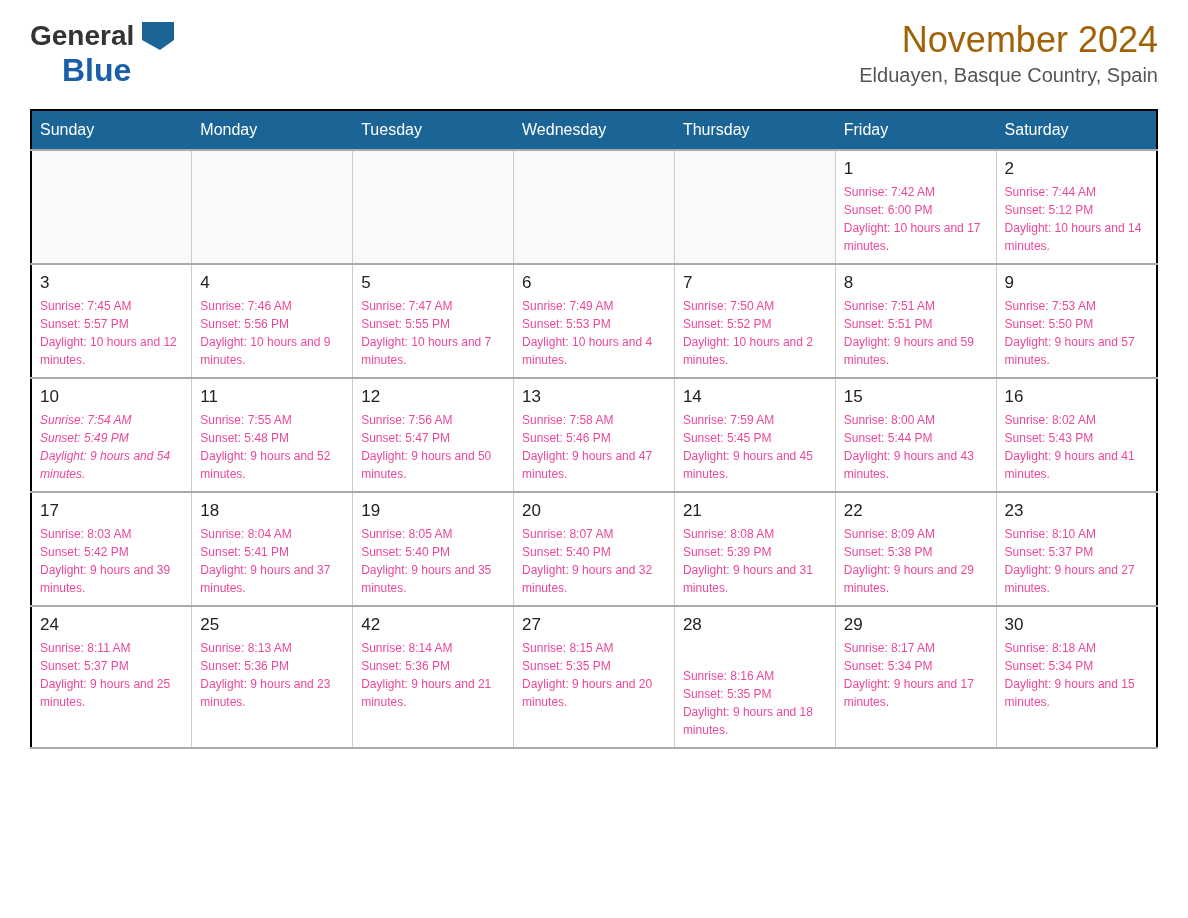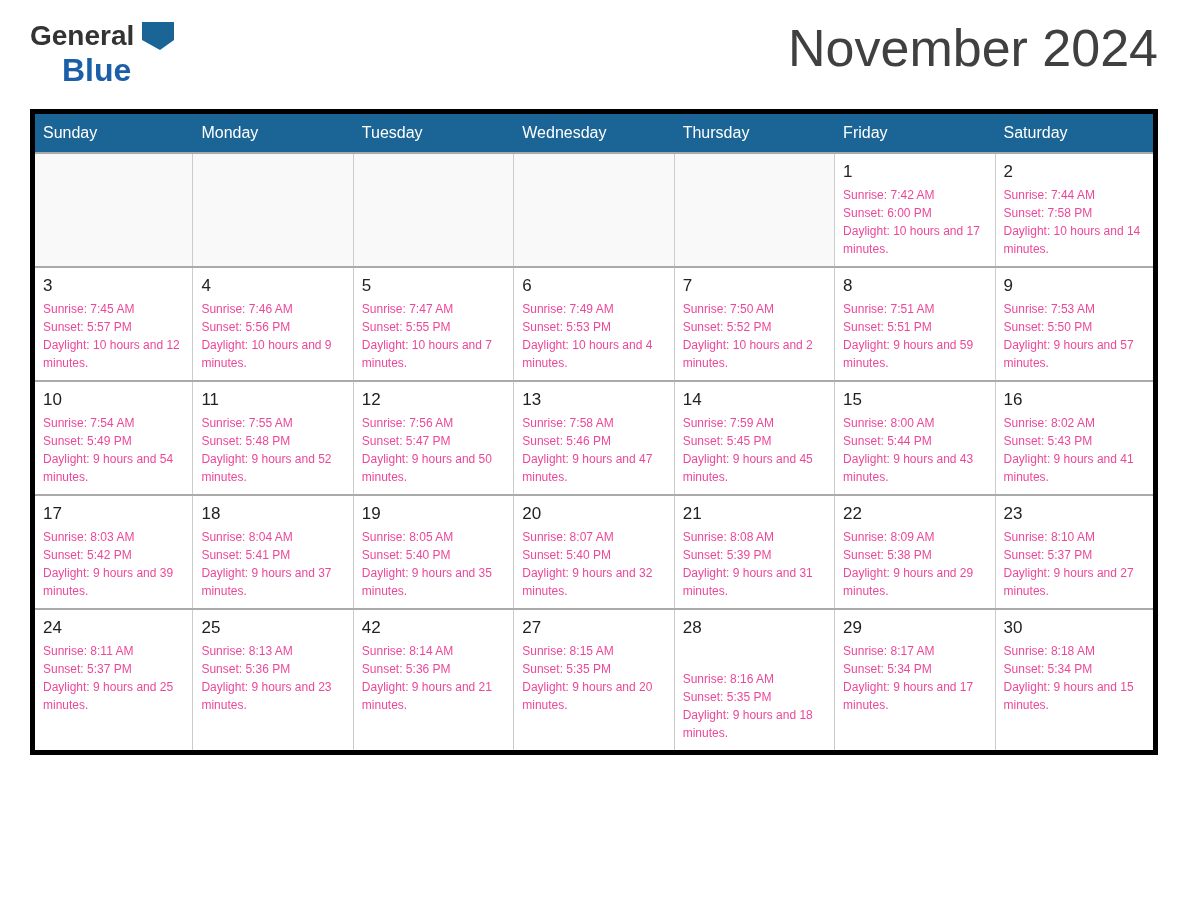--- a/index.html
+++ b/index.html
@@ -35,34 +35,34 @@
     .logo-blue {
       font-size: 32px;
       font-weight: bold;
       color: #1a5fa8;
       margin-left: 32px;
     }
     .title-block {
       text-align: right;
     }
     .month-title {
-      font-size: 52px;
+      font-size: 36px;
       font-weight: normal;
-      color: #404040;
+      color: #a16207;
       line-height: 1.1;
     }
     .subtitle {
       font-size: 20px;
       color: #555;
       margin-top: 4px;
     }
     .calendar {
       width: 100%;
       border-collapse: collapse;
-      border: 5px solid #000000;
+      border: 2px solid #000000;
     }
     .calendar th {
       background-color: #1a6496;
       color: #fff;
       padding: 10px 8px;
       font-size: 16px;
       font-weight: normal;
       text-align: left;
       border: 1px solid #1a6496;
     }
@@ -102,20 +102,21 @@
     <div class="logo-text">
       <span class="logo-general">General</span>
       <svg width="32" height="28" viewBox="0 0 32 28" style="margin-left:2px;">
         <polygon points="0,0 32,0 32,18 18,28 0,18" fill="#1a6496"></polygon>
       </svg>
     </div>
     <span class="logo-blue">Blue</span>
   </div>
   <div class="title-block">
     <div class="month-title">November 2024</div>
+    <div class="subtitle">Elduayen, Basque Country, Spain</div>
   </div>
 </div>
 
 <table class="calendar">
   <thead>
     <tr>
     <th>Sunday</th>
         <th>Monday</th>
         <th>Tuesday</th>
         <th>Wednesday</th>
@@ -133,21 +134,21 @@
         <td class="empty-cell"></td>
         <td>
           <span class="day-num">1</span>
           <div class="day-info" style="white-space: pre-line;">Sunrise: 7:42 AM
 Sunset: 6:00 PM
 Daylight: 10 hours and 17 minutes.</div>
         </td>
         <td>
           <span class="day-num">2</span>
           <div class="day-info" style="white-space: pre-line;">Sunrise: 7:44 AM
-Sunset: 7:58 PM
+Sunset: 5:12 PM
 Daylight: 10 hours and 14 minutes.</div>
         </td>
       </tr>
       <tr>
         <td>
           <span class="day-num">3</span>
           <div class="day-info" style="white-space: pre-line;">Sunrise: 7:45 AM
 Sunset: 5:57 PM
 Daylight: 10 hours and 12 minutes.</div>
         </td>
@@ -184,21 +185,21 @@
         <td>
           <span class="day-num">9</span>
           <div class="day-info" style="white-space: pre-line;">Sunrise: 7:53 AM
 Sunset: 5:50 PM
 Daylight: 9 hours and 57 minutes.</div>
         </td>
       </tr>
       <tr>
         <td>
           <span class="day-num">10</span>
-          <div class="day-info" style="white-space: pre-line;">Sunrise: 7:54 AM
+          <div class="day-info" style="white-space: pre-line; font-style: italic;">Sunrise: 7:54 AM
 Sunset: 5:49 PM
 Daylight: 9 hours and 54 minutes.</div>
         </td>
         <td>
           <span class="day-num">11</span>
           <div class="day-info" style="white-space: pre-line;">Sunrise: 7:55 AM
 Sunset: 5:48 PM
 Daylight: 9 hours and 52 minutes.</div>
         </td>
         <td>

